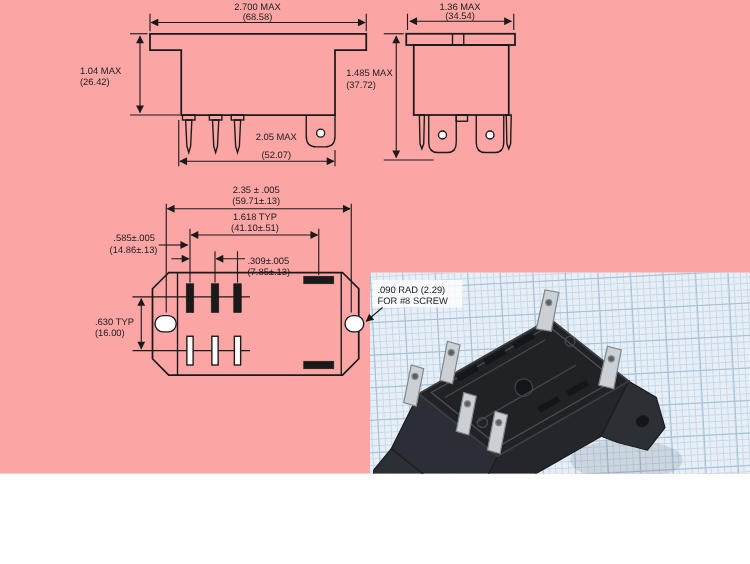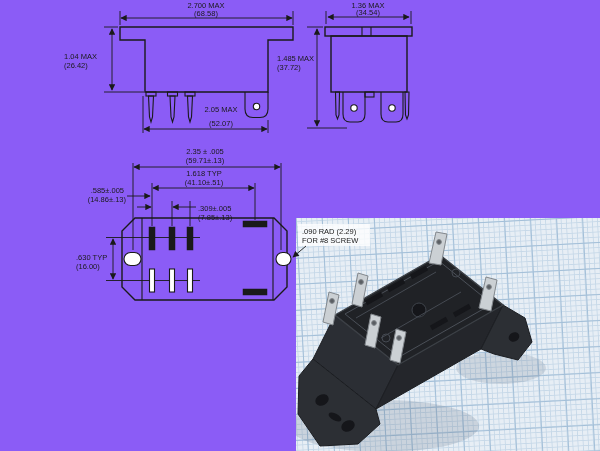--- a/index.html
+++ b/index.html
@@ -7,21 +7,21 @@
     --line:#1a1a1a;
     --paper-bg:#e7eef5;
     --grid-minor:#c6d8e8;
     --grid-major:#a3bfd8;
     --relay-body:#2b2e34;
     --relay-face:#202226;
     --relay-dark:#15161a;
     --metal:#cbd0d4;
   }
   html,body{margin:0;padding:0;background:#fff;}
-  .stage{position:relative;width:600px;height:451px;background:#8b5cf6;overflow:hidden;
+  .stage{position:relative;width:600px;height:379px;background:#fca5a5;overflow:hidden;
          font-family:"Liberation Sans", sans-serif;}
   .photo{position:absolute;left:296px;top:218px;width:304px;height:233px;overflow:hidden;}
   .paper{position:absolute;inset:-20px;background-color:var(--paper-bg);
     background-image:
       linear-gradient(var(--grid-major) 1px, transparent 1px),
       linear-gradient(90deg, var(--grid-major) 1px, transparent 1px),
       linear-gradient(var(--grid-minor) 1px, transparent 1px),
       linear-gradient(90deg, var(--grid-minor) 1px, transparent 1px);
     background-size:26px 26px,26px 26px,5.2px 5.2px,5.2px 5.2px;
     transform:rotate(-3deg);}

